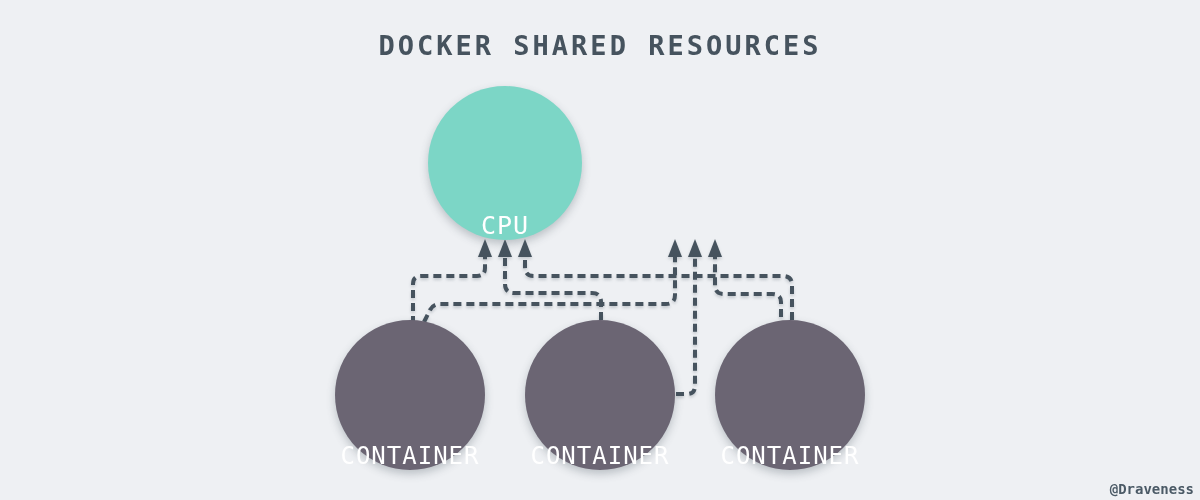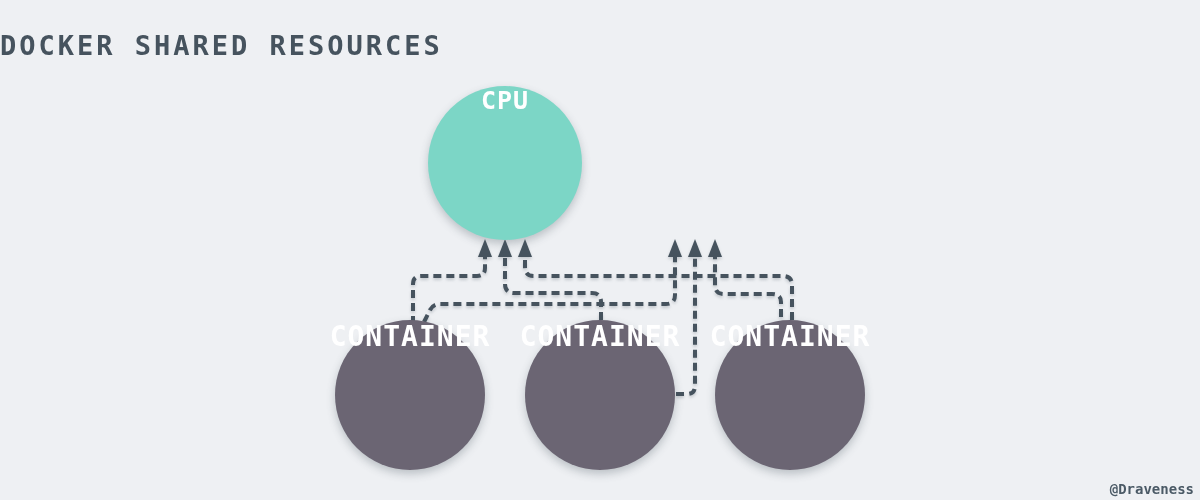--- a/index.html
+++ b/index.html
@@ -13,21 +13,21 @@
   .canvas {
     position: absolute;
     left: 0; top: 0;
     width: 1200px; height: 500px;
     background: #eef0f3;
   }
   .diagram-title {
     position: absolute;
     left: 0; top: 30px;
     width: 1200px;
-    text-align: left;
+    text-align: center;
     font-size: 27px;
     font-weight: bold;
     letter-spacing: 3px;
     color: #46535e;
   }
   svg.connectors {
     position: absolute;
     left: 0; top: 0;
     filter: drop-shadow(0 2px 1.5px rgba(70,83,94,0.25));
   }
@@ -38,23 +38,23 @@
     stroke-dasharray: 8 5;
   }
   svg.connectors path.arrowhead {
     fill: #46535e;
     stroke: none;
   }
   .node {
     position: absolute;
     border-radius: 50%;
     display: flex;
-    align-items: flex-start;
+    align-items: flex-end;
     justify-content: center;
-    font-weight: bold;
+    font-weight: normal;
     letter-spacing: 1px;
     box-shadow: 0 4px 8px rgba(70,83,94,0.30);
   }
   .node-cpu {
     left: 428px; top: 86px;
     width: 154px; height: 154px;
     background: #7cd6c6;
     color: #ffffff;
     font-size: 25px;
   }
@@ -63,21 +63,21 @@
     width: 154px; height: 154px;
     background: #fad55f;
     color: #666b75;
     font-size: 25px;
   }
   .node-container {
     width: 150px; height: 150px;
     top: 320px;
     background: #6b6573;
     color: #ffffff;
-    font-size: 28px;
+    font-size: 24px;
   }
   .node-container.c1 { left: 335px; }
   .node-container.c2 { left: 525px; }
   .node-container.c3 { left: 715px; }
   .watermark {
     position: absolute;
     right: 6px; bottom: 3px;
     font-size: 14px;
     font-weight: bold;
     color: #4b5a66;

